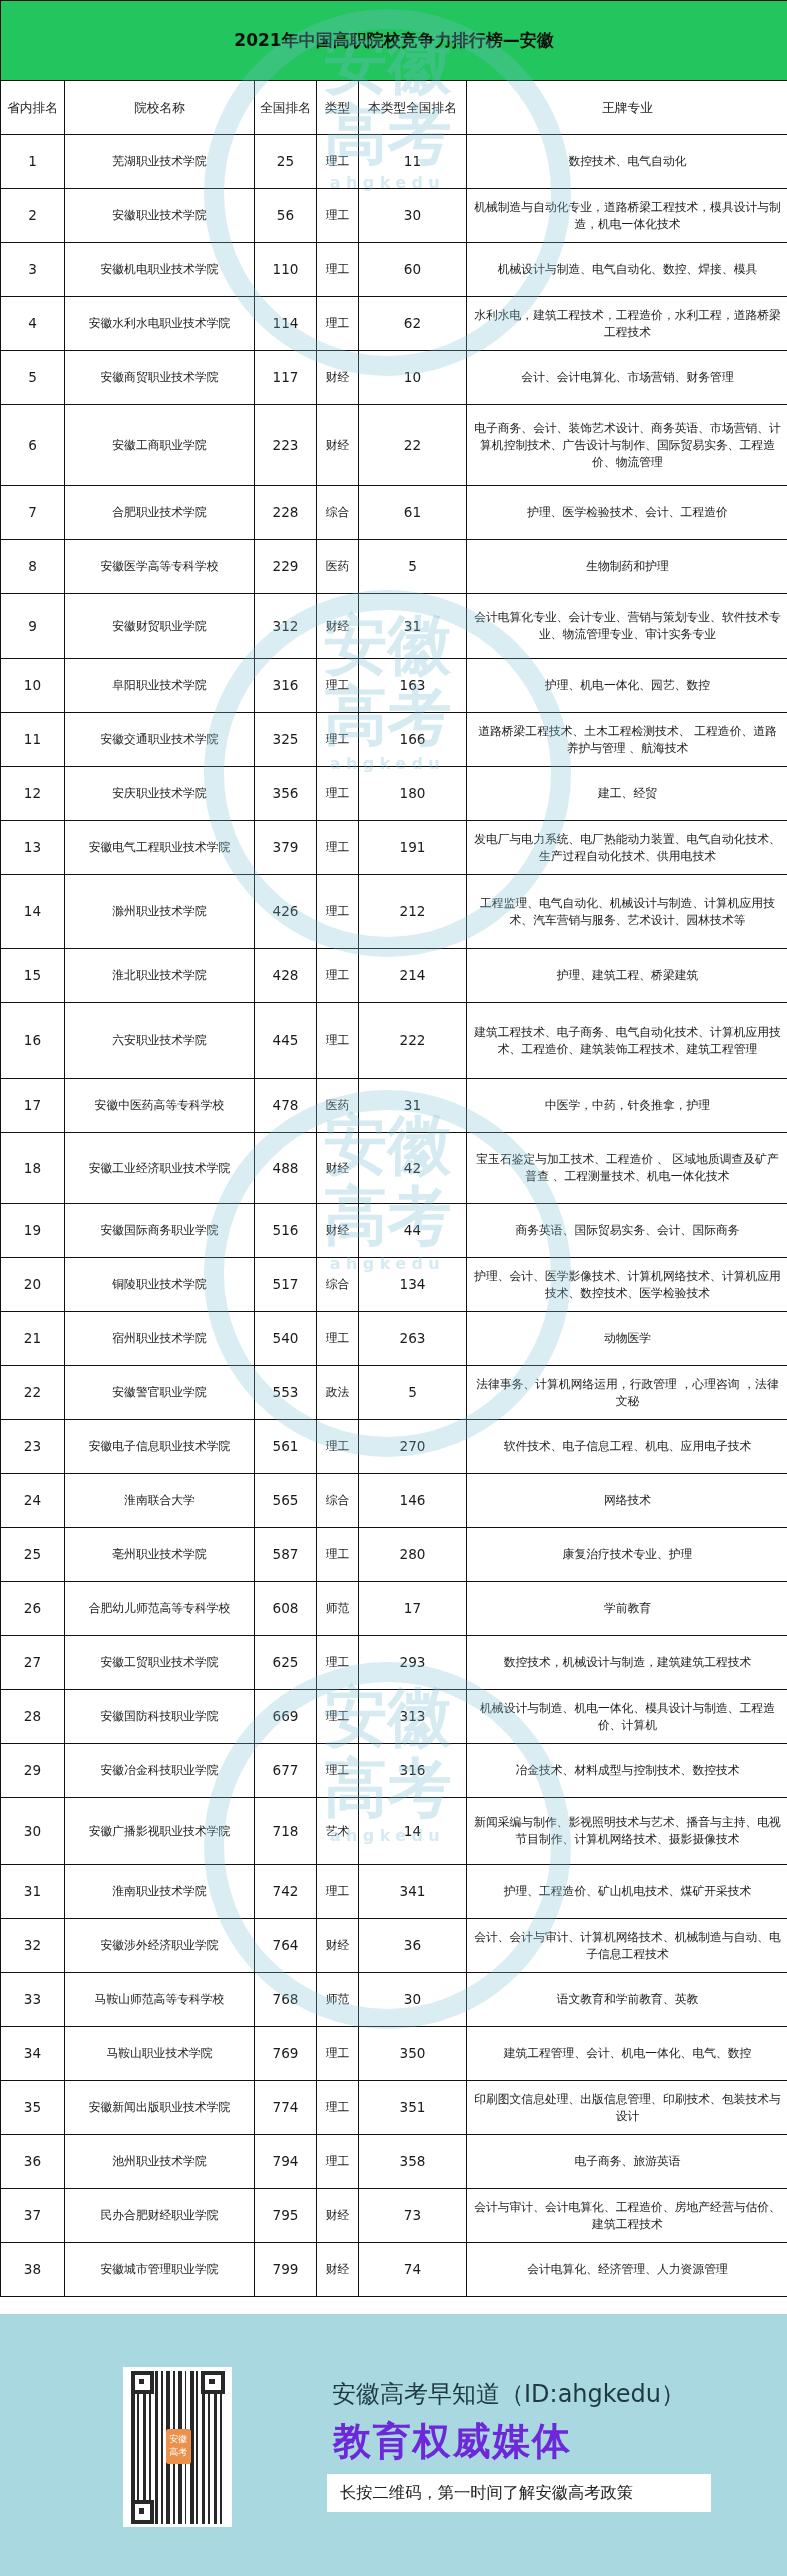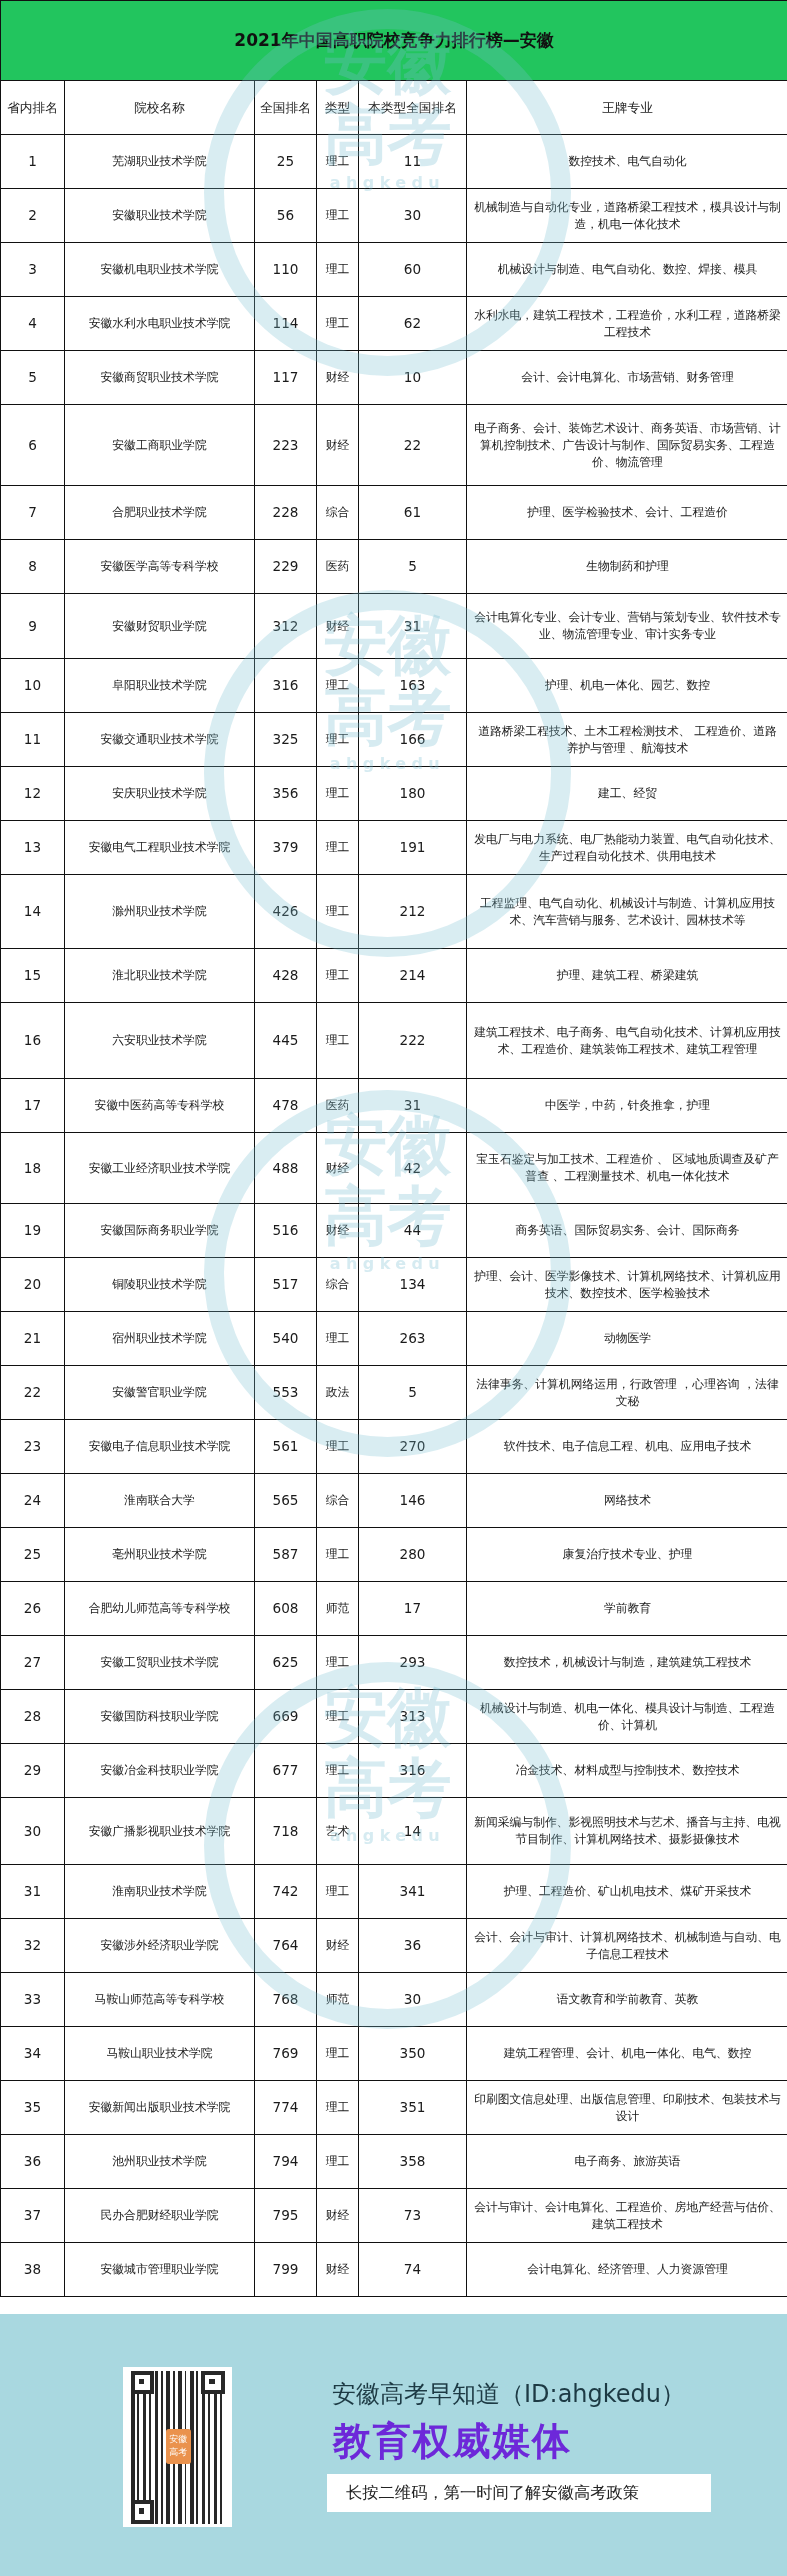--- a/index.html
+++ b/index.html
@@ -60,21 +60,21 @@
   .qr .finder::after { content:""; position:absolute; left:4.5px; top:4.5px; width:5.4px; height:5.4px; background:#111; }
   .qr-logo {
     position:absolute; left:35px; top:58px; width:25.4px; height:35px; background:#e8873a;
     color:#fff; font-size:9px; line-height:12.7px; display:flex; align-items:center; justify-content:center;
     text-align:center; border-radius:2.7px;
   }
   .ft-id { position:absolute; left:332px; top:64px; font-size:24px; font-weight:normal; color:#1d3a44; }
   .ft-slogan { position:absolute; left:333px; top:102px; font-size:38px; font-weight:bold; color:#6d28d9; letter-spacing:1.8px; }
   .ft-hint {
     position:absolute; left:327px; top:160px; width:384px; height:38px; background:#fff;
-    display:flex; align-items:center; padding-left:19px; box-sizing:border-box;
+    display:flex; align-items:center; padding-left:13px; box-sizing:border-box;
     font-size:16.3px; color:#222;font-family:Liberation Mono, monospace;
   }
 </style>
 </head>
 <body>
 
 <div class="title-bar">2021年中国高职院校竞争力排行榜—安徽</div>
 
 <table class="rank">
   <colgroup>

